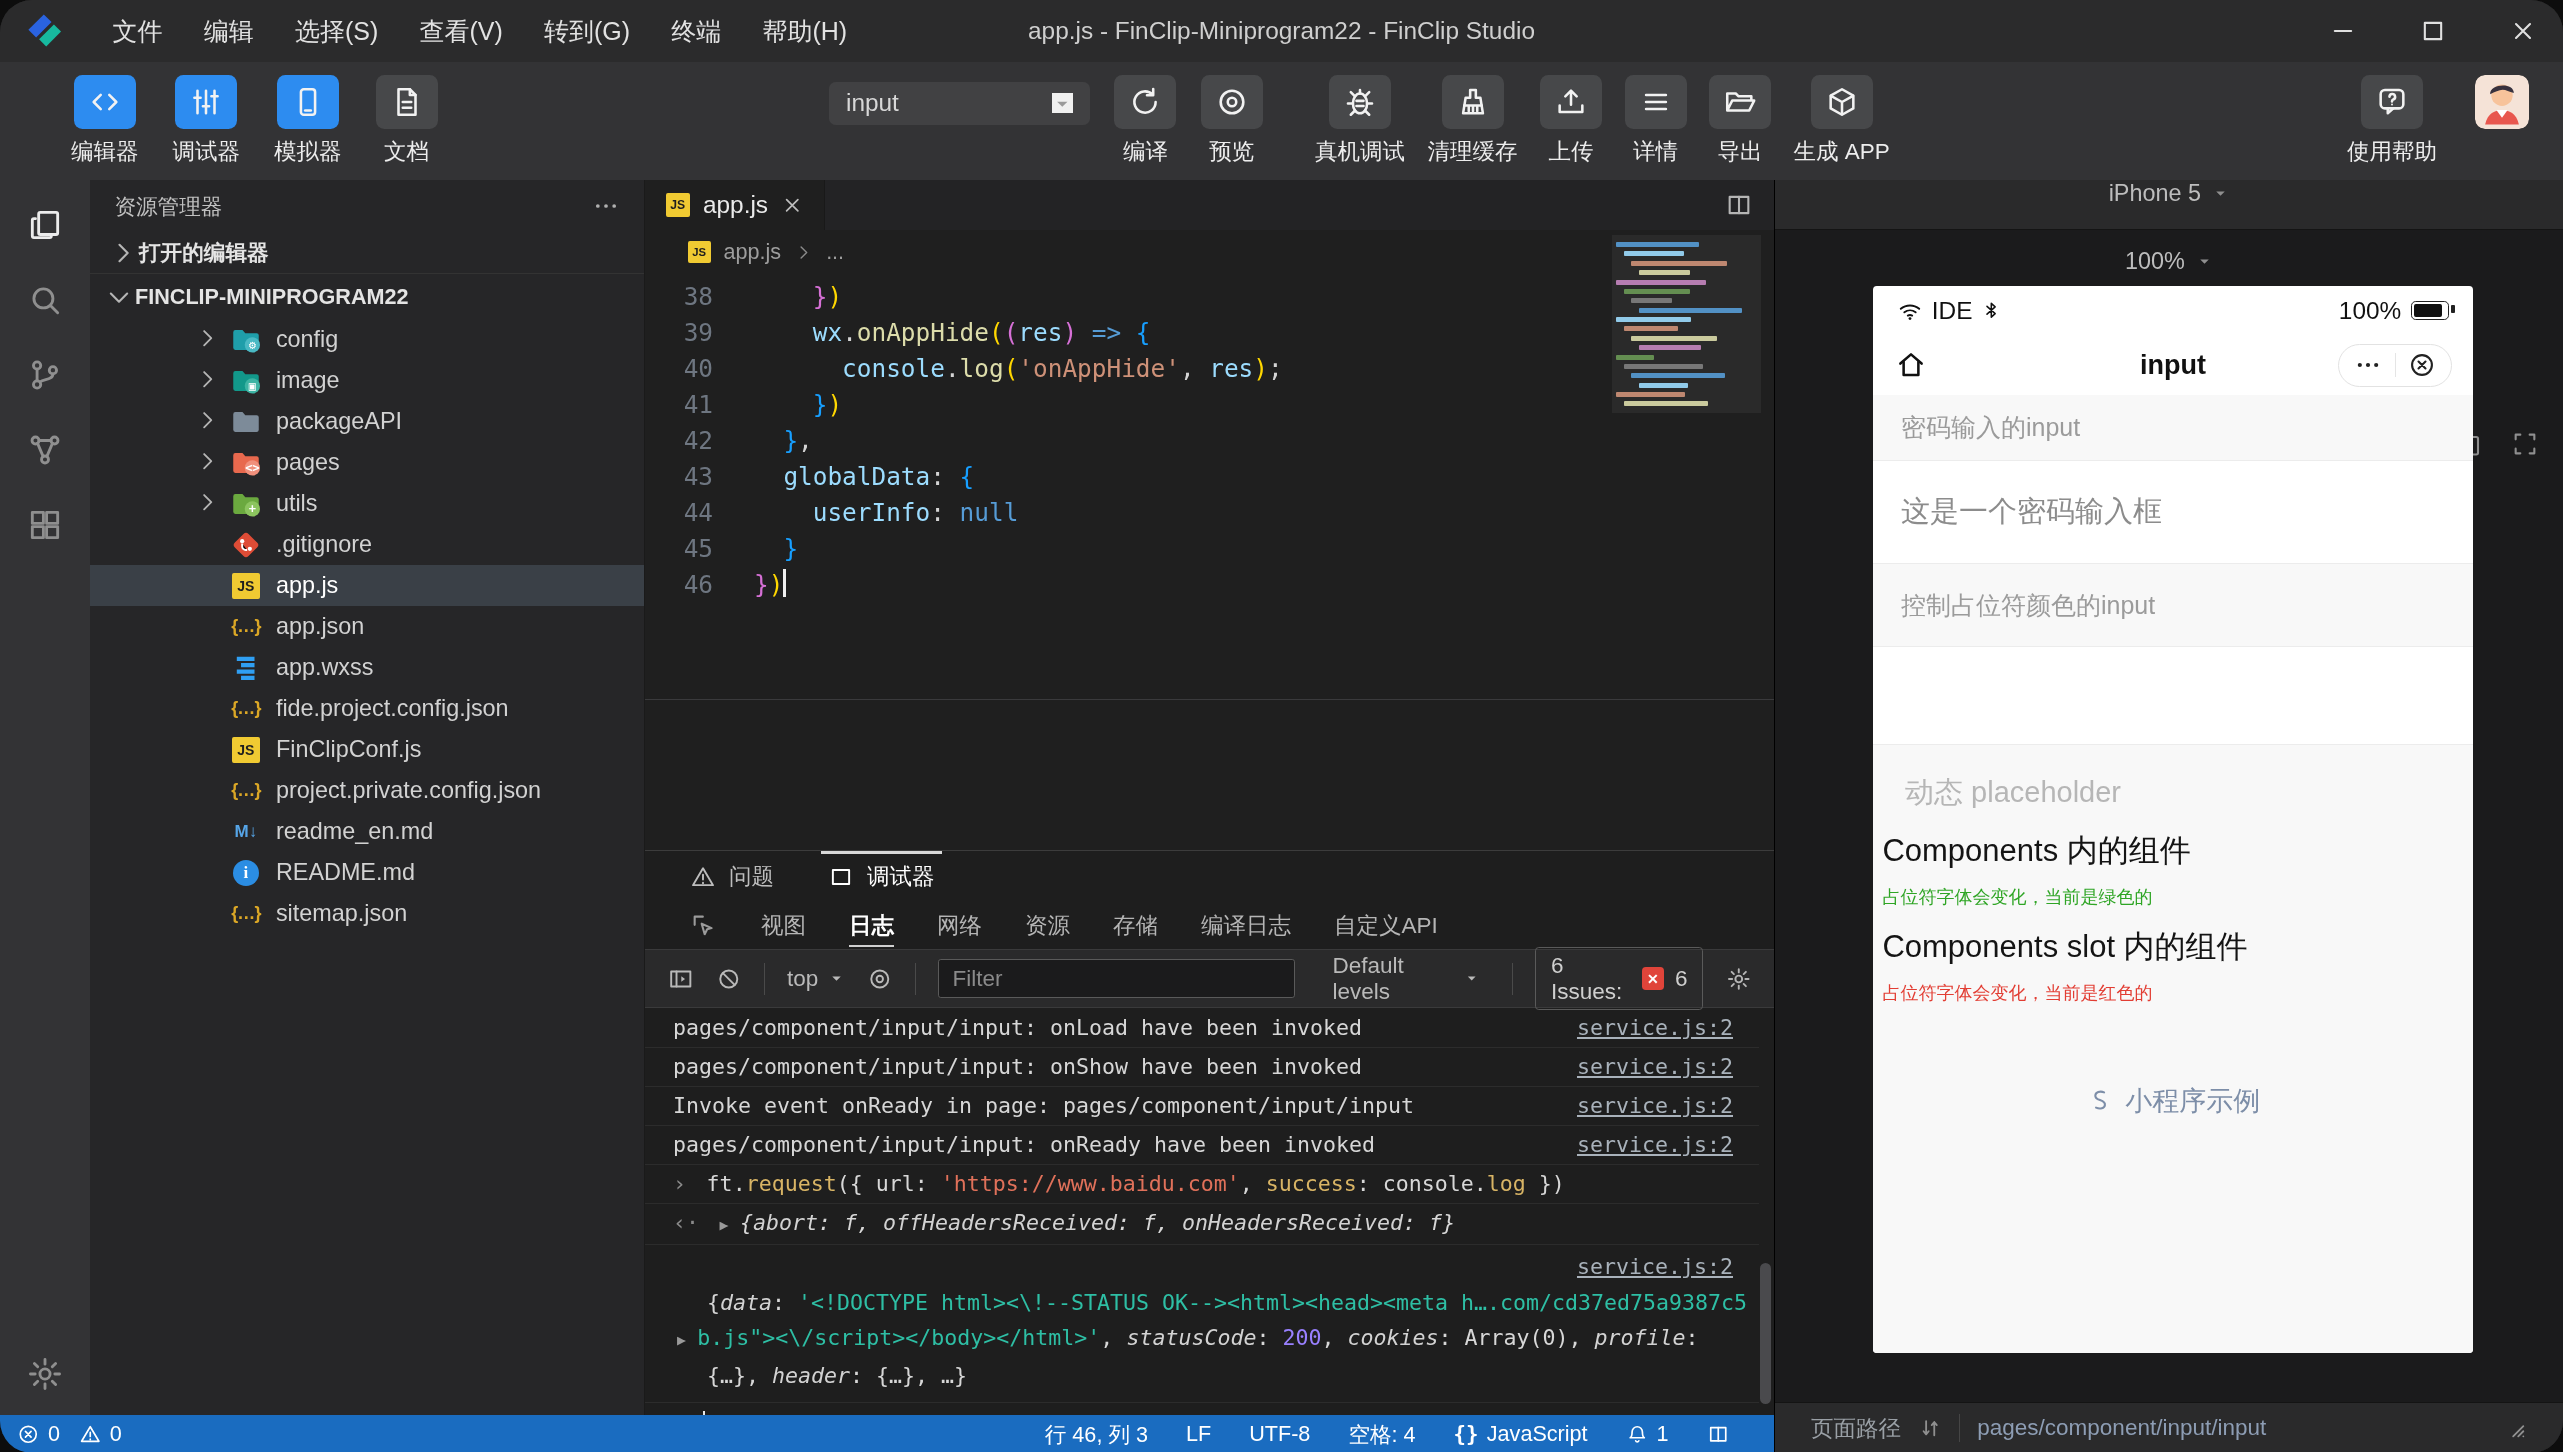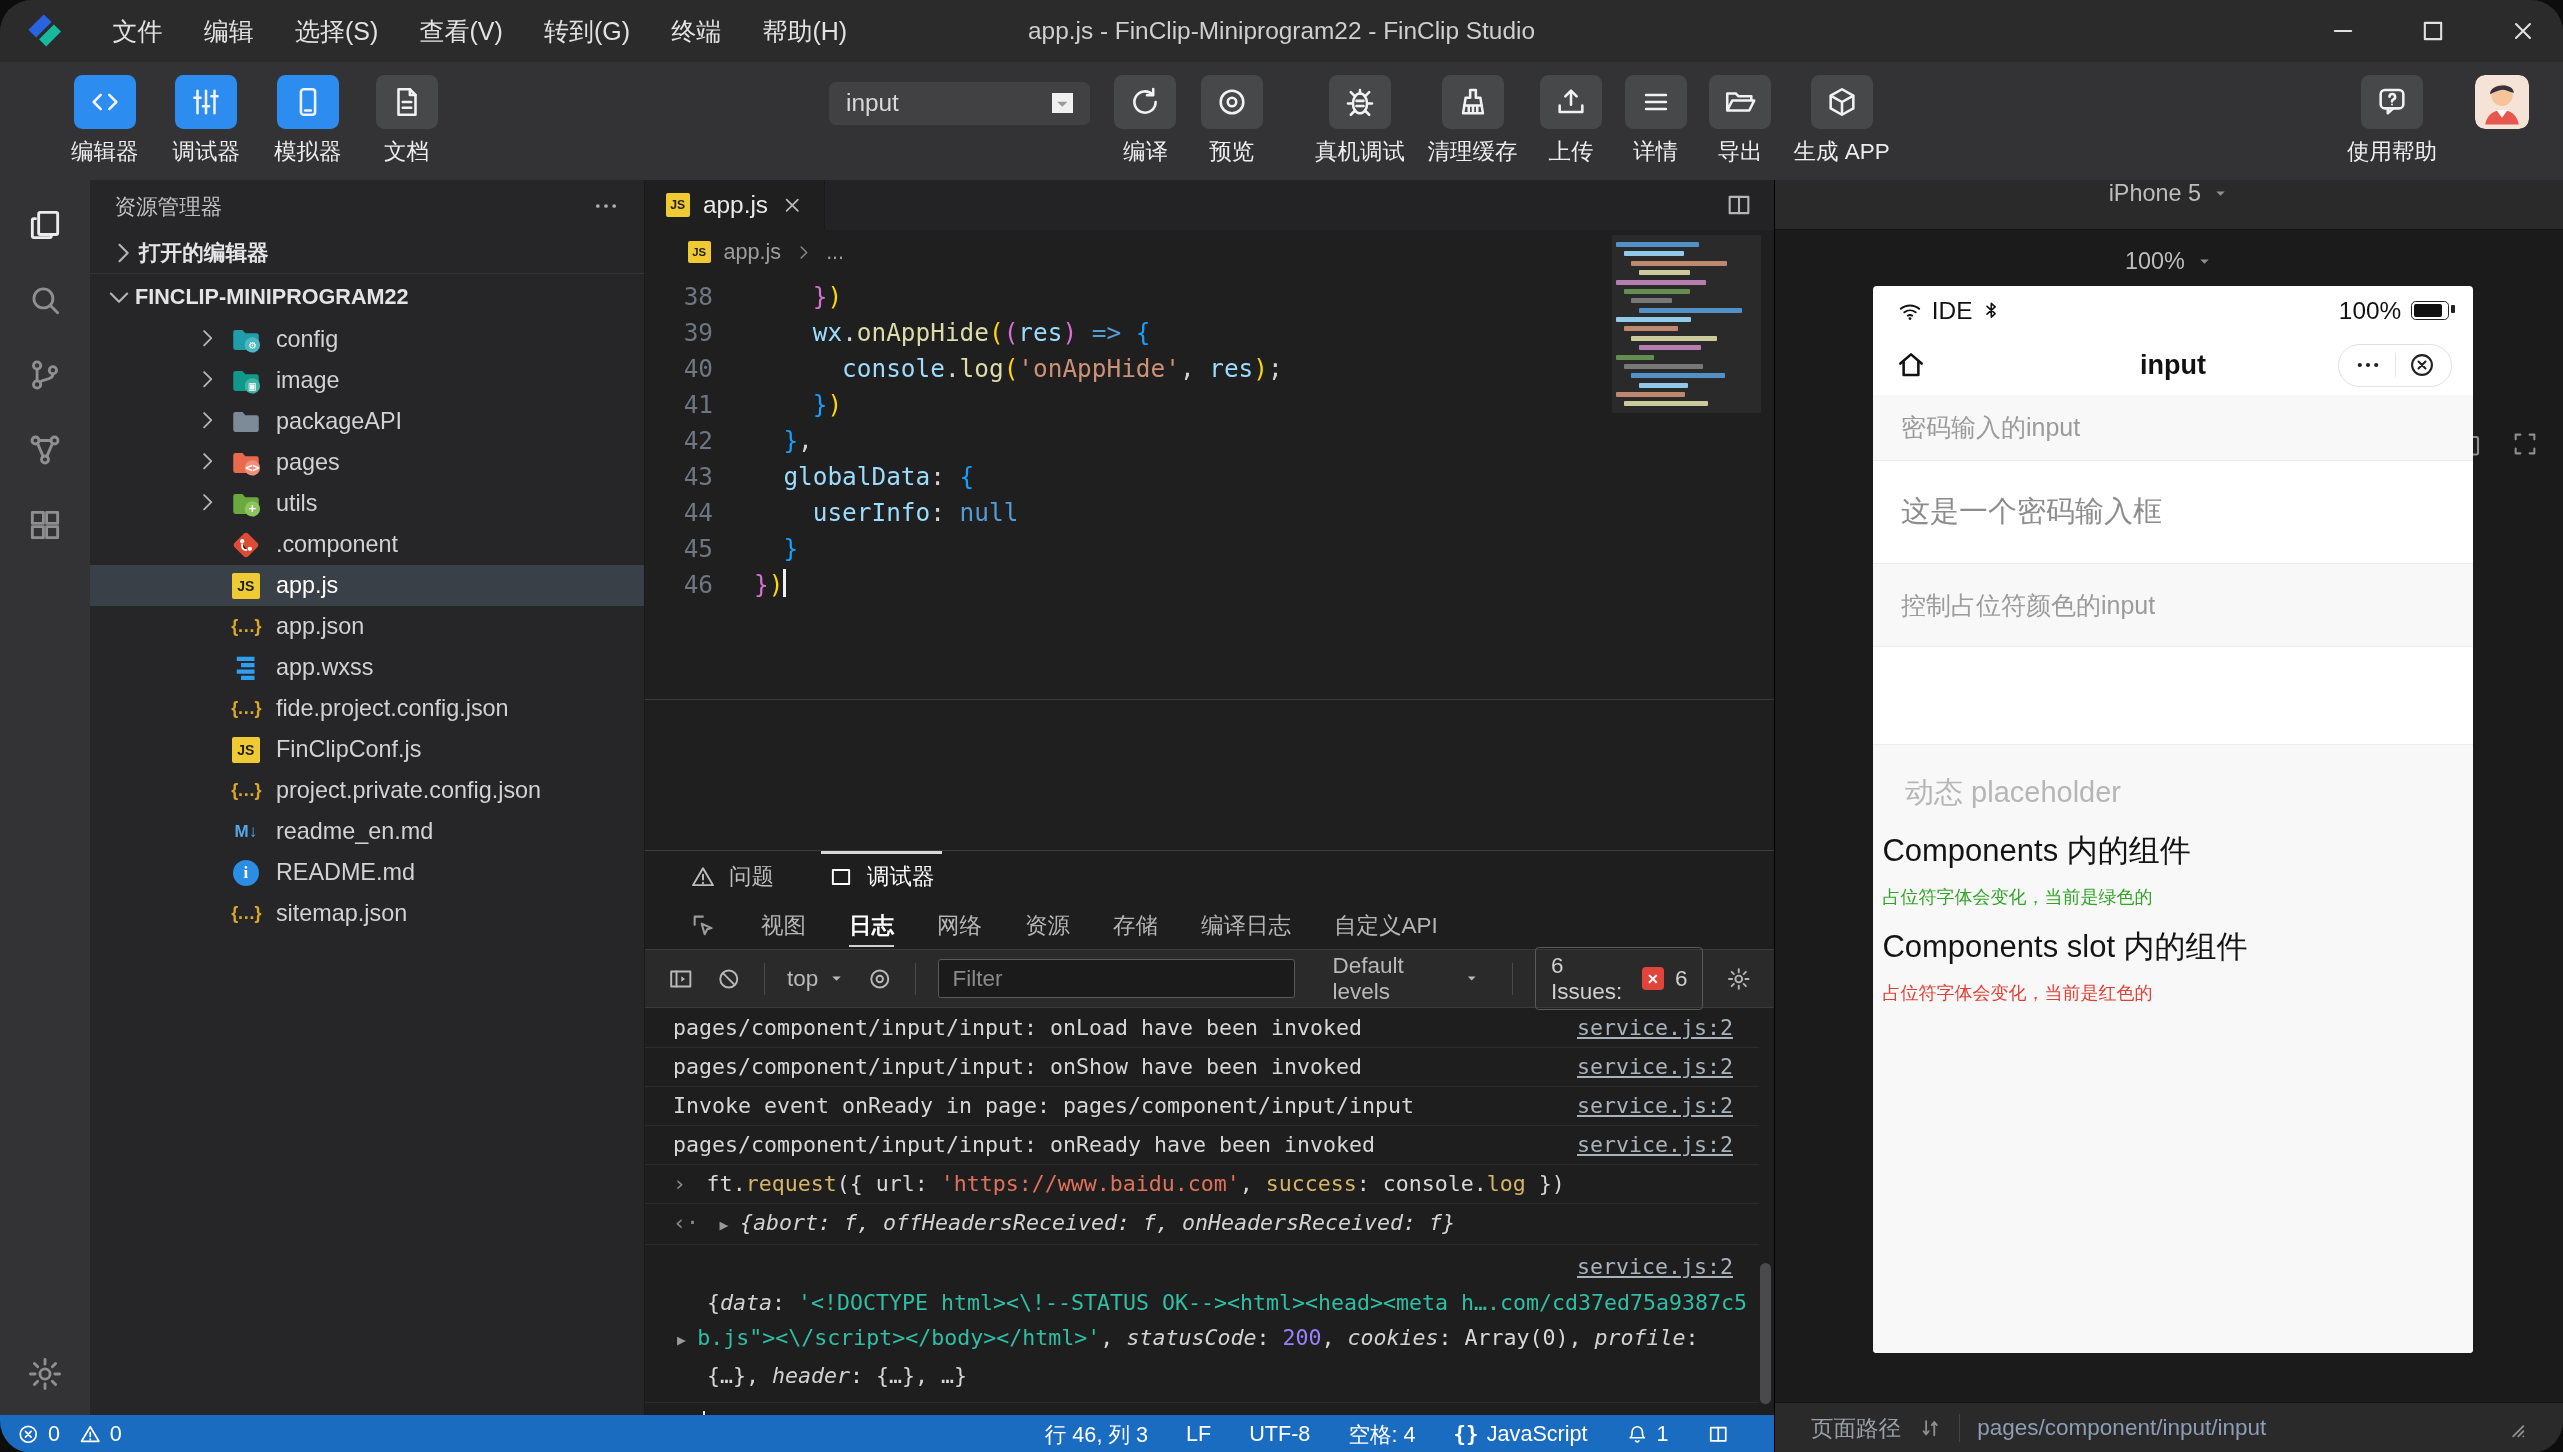--- a/index.html
+++ b/index.html
@@ -576,21 +576,21 @@
         <div class="trow ">
      <span class="tchev"></span>
      <span class="ficon">
             <svg viewBox="0 0 24 24">
               <rect x="5.2" y="5.2" width="13.6" height="13.6" rx="2.5" transform="rotate(45 12 12)" fill="#de4c36" stroke="none"></rect>
               <circle cx="9.3" cy="9.3" r="1.5" fill="#fff" stroke="none"></circle>
               <circle cx="14.7" cy="14.7" r="1.5" fill="#fff" stroke="none"></circle>
               <path d="M9.3 11v2a2.5 2.5 0 0 0 2.5 2.5h1" stroke="#fff" stroke-width="1.4"></path>
             </svg>
           </span>
-     <span class="fname">.component</span>
+     <span class="fname">.gitignore</span>
         </div>
         <div class="trow sel">
      <span class="tchev"></span>
      <span class="ficon">
             <span class="jsbadge">JS</span>
           </span>
      <span class="fname">app.js</span>
         </div>
         <div class="trow ">
      <span class="tchev"></span>
@@ -962,20 +962,28 @@
             <div class="prow input-lg">这是一个密码输入框</div>
             <div class="prow header tall">控制占位符颜色的input</div>
             <div class="prow input-empty"></div>
           </div>
         <div class="psection">
           <div class="ph-gray">动态 placeholder</div>
           <div class="ph-h1">Components 内的组件</div>
           <div class="ph-green">占位符字体会变化，当前是绿色的</div>
           <div class="ph-h1">Components slot 内的组件</div>
           <div class="ph-red">占位符字体会变化，当前是红色的</div>
+          <div class="pfooter">
+            <span class="icon">
+                <svg viewBox="0 0 24 24">
+                  <path d="M15.5 4.6c-3.6-1.5-7.2 0-7.5 2.5-.3 2.3 2 3.4 4 4.1 2.2.8 4.6 1.9 4.2 4.3-.4 2.7-4.1 3.8-7.6 2.2"></path>
+                </svg>
+              </span>
+            <span>小程序示例</span>
+          </div>
         </div>
       </div>
     </div>
 
     <div class="simfooter">
       <span>页面路径</span>
       <span class="icon">
           <svg viewBox="0 0 24 24">
             <path d="M8 5v13M8 18l-2.5-3M8 18l2.5-3M16 19V6M16 6l-2.5 3M16 6l2.5 3"></path>
           </svg>

